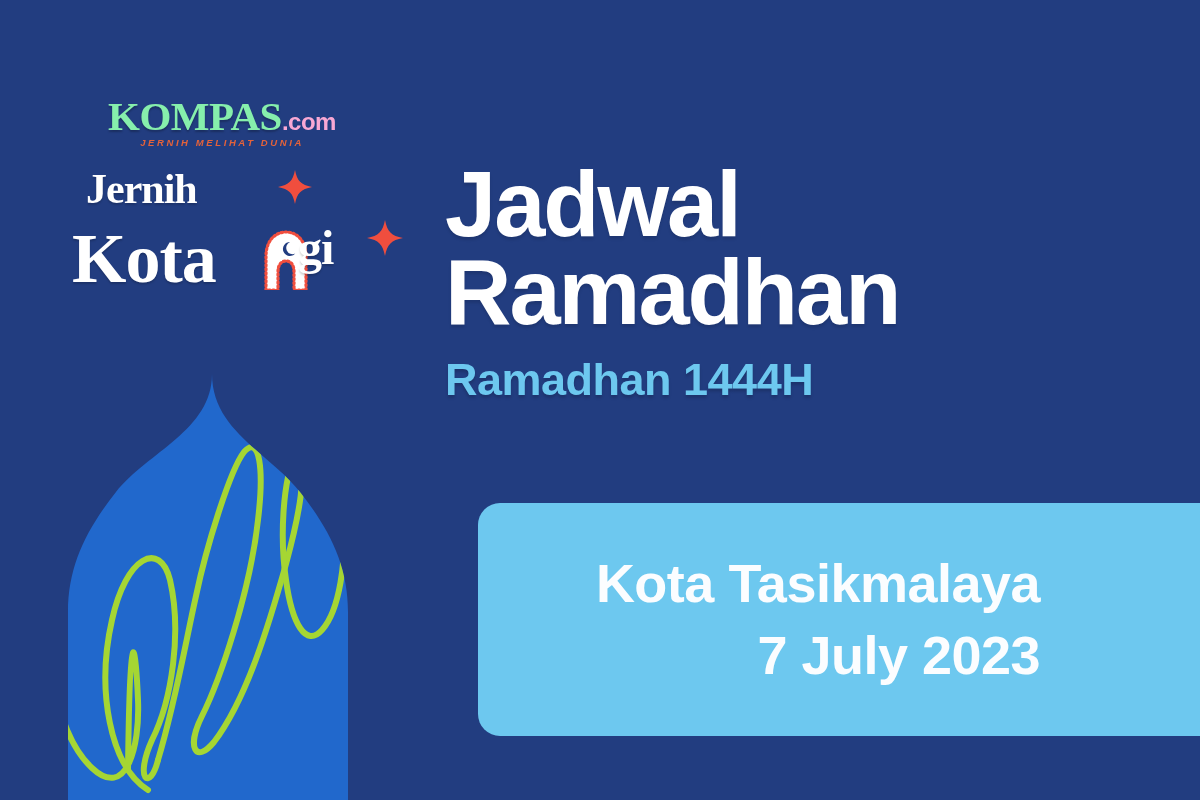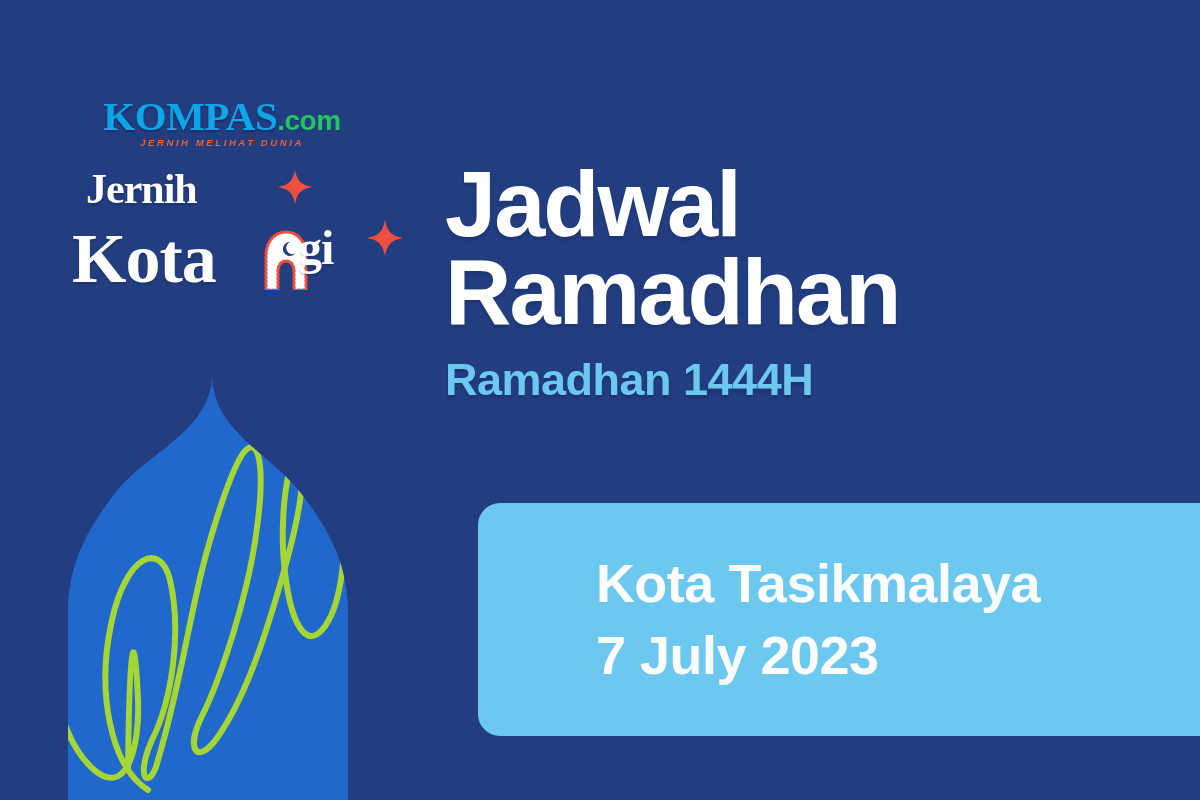--- a/index.html
+++ b/index.html
@@ -37,29 +37,29 @@
     top: 96px;
     width: 260px;
     text-align: center;
     line-height: 1;
   }
   .kompas-word {
     font-family: "Liberation Serif", serif;
     font-weight: bold;
     font-size: 41px;
     letter-spacing: -0.5px;
-    color: #0ea5e9;
+    color: #86efac;
     display: inline-block;
     text-shadow: 0 2px 2px rgba(0,0,0,0.25);
   }
   .kompas-dotcom {
     font-family: "Liberation Sans", sans-serif;
     font-weight: bold;
-    font-size: 28px;
-    color: #22c55e;
+    font-size: 24px;
+    color: #f9a8d4;
     display: inline-block;
     letter-spacing: -0.5px;
     vertical-align: baseline;
   }
   .kompas-tagline {
     margin-top: 1px;
     font-family: "Liberation Sans", sans-serif;
     font-style: italic;
     font-weight: bold;
     font-size: 9.5px;
@@ -156,21 +156,21 @@
     height: 233px;
     background: #6dc8ef;
     border-radius: 22px;
     display: flex;
     flex-direction: column;
     align-items: center;
     justify-content: center;
   }
   .info-card-inner {
     padding-right: 80px;
-    text-align: left;
+    text-align: right;
   }
   .info-city, .info-date {
     font-family: "Liberation Sans", sans-serif;
     font-weight: bold;
     font-size: 54px;
     line-height: 1.32;
     color: #fbfdff;
     letter-spacing: -0.5px;
     white-space: nowrap;
   }

